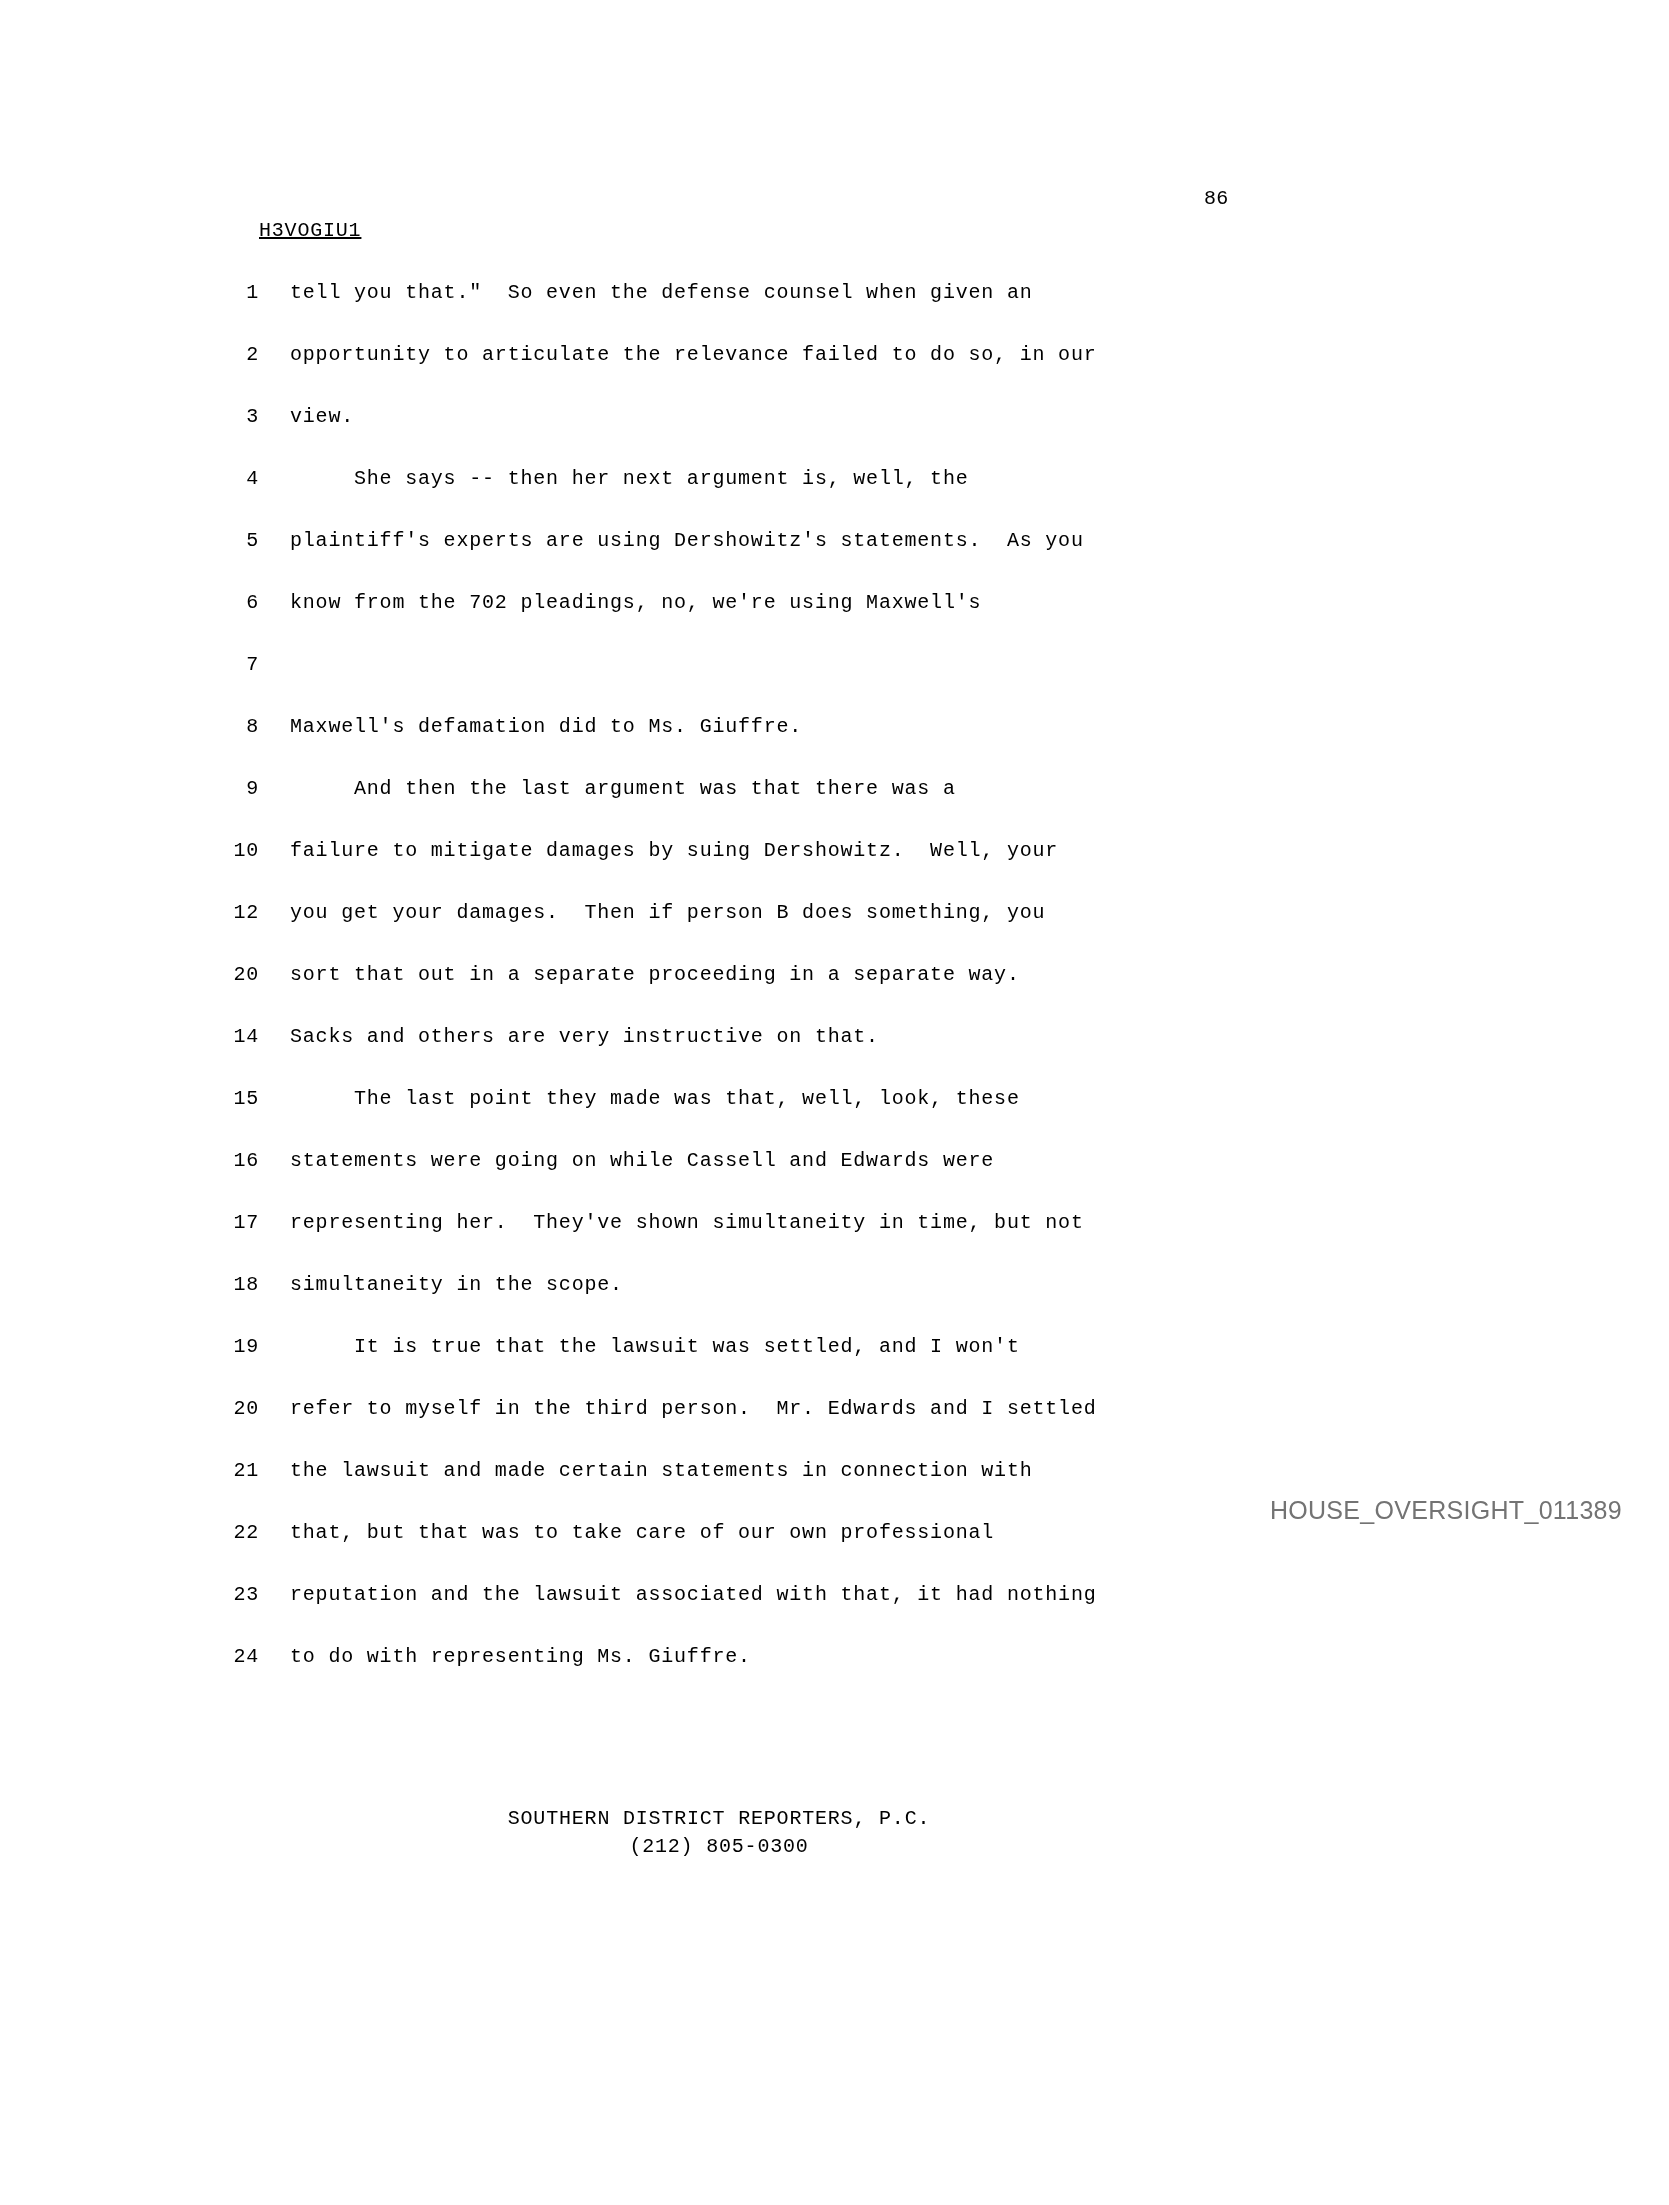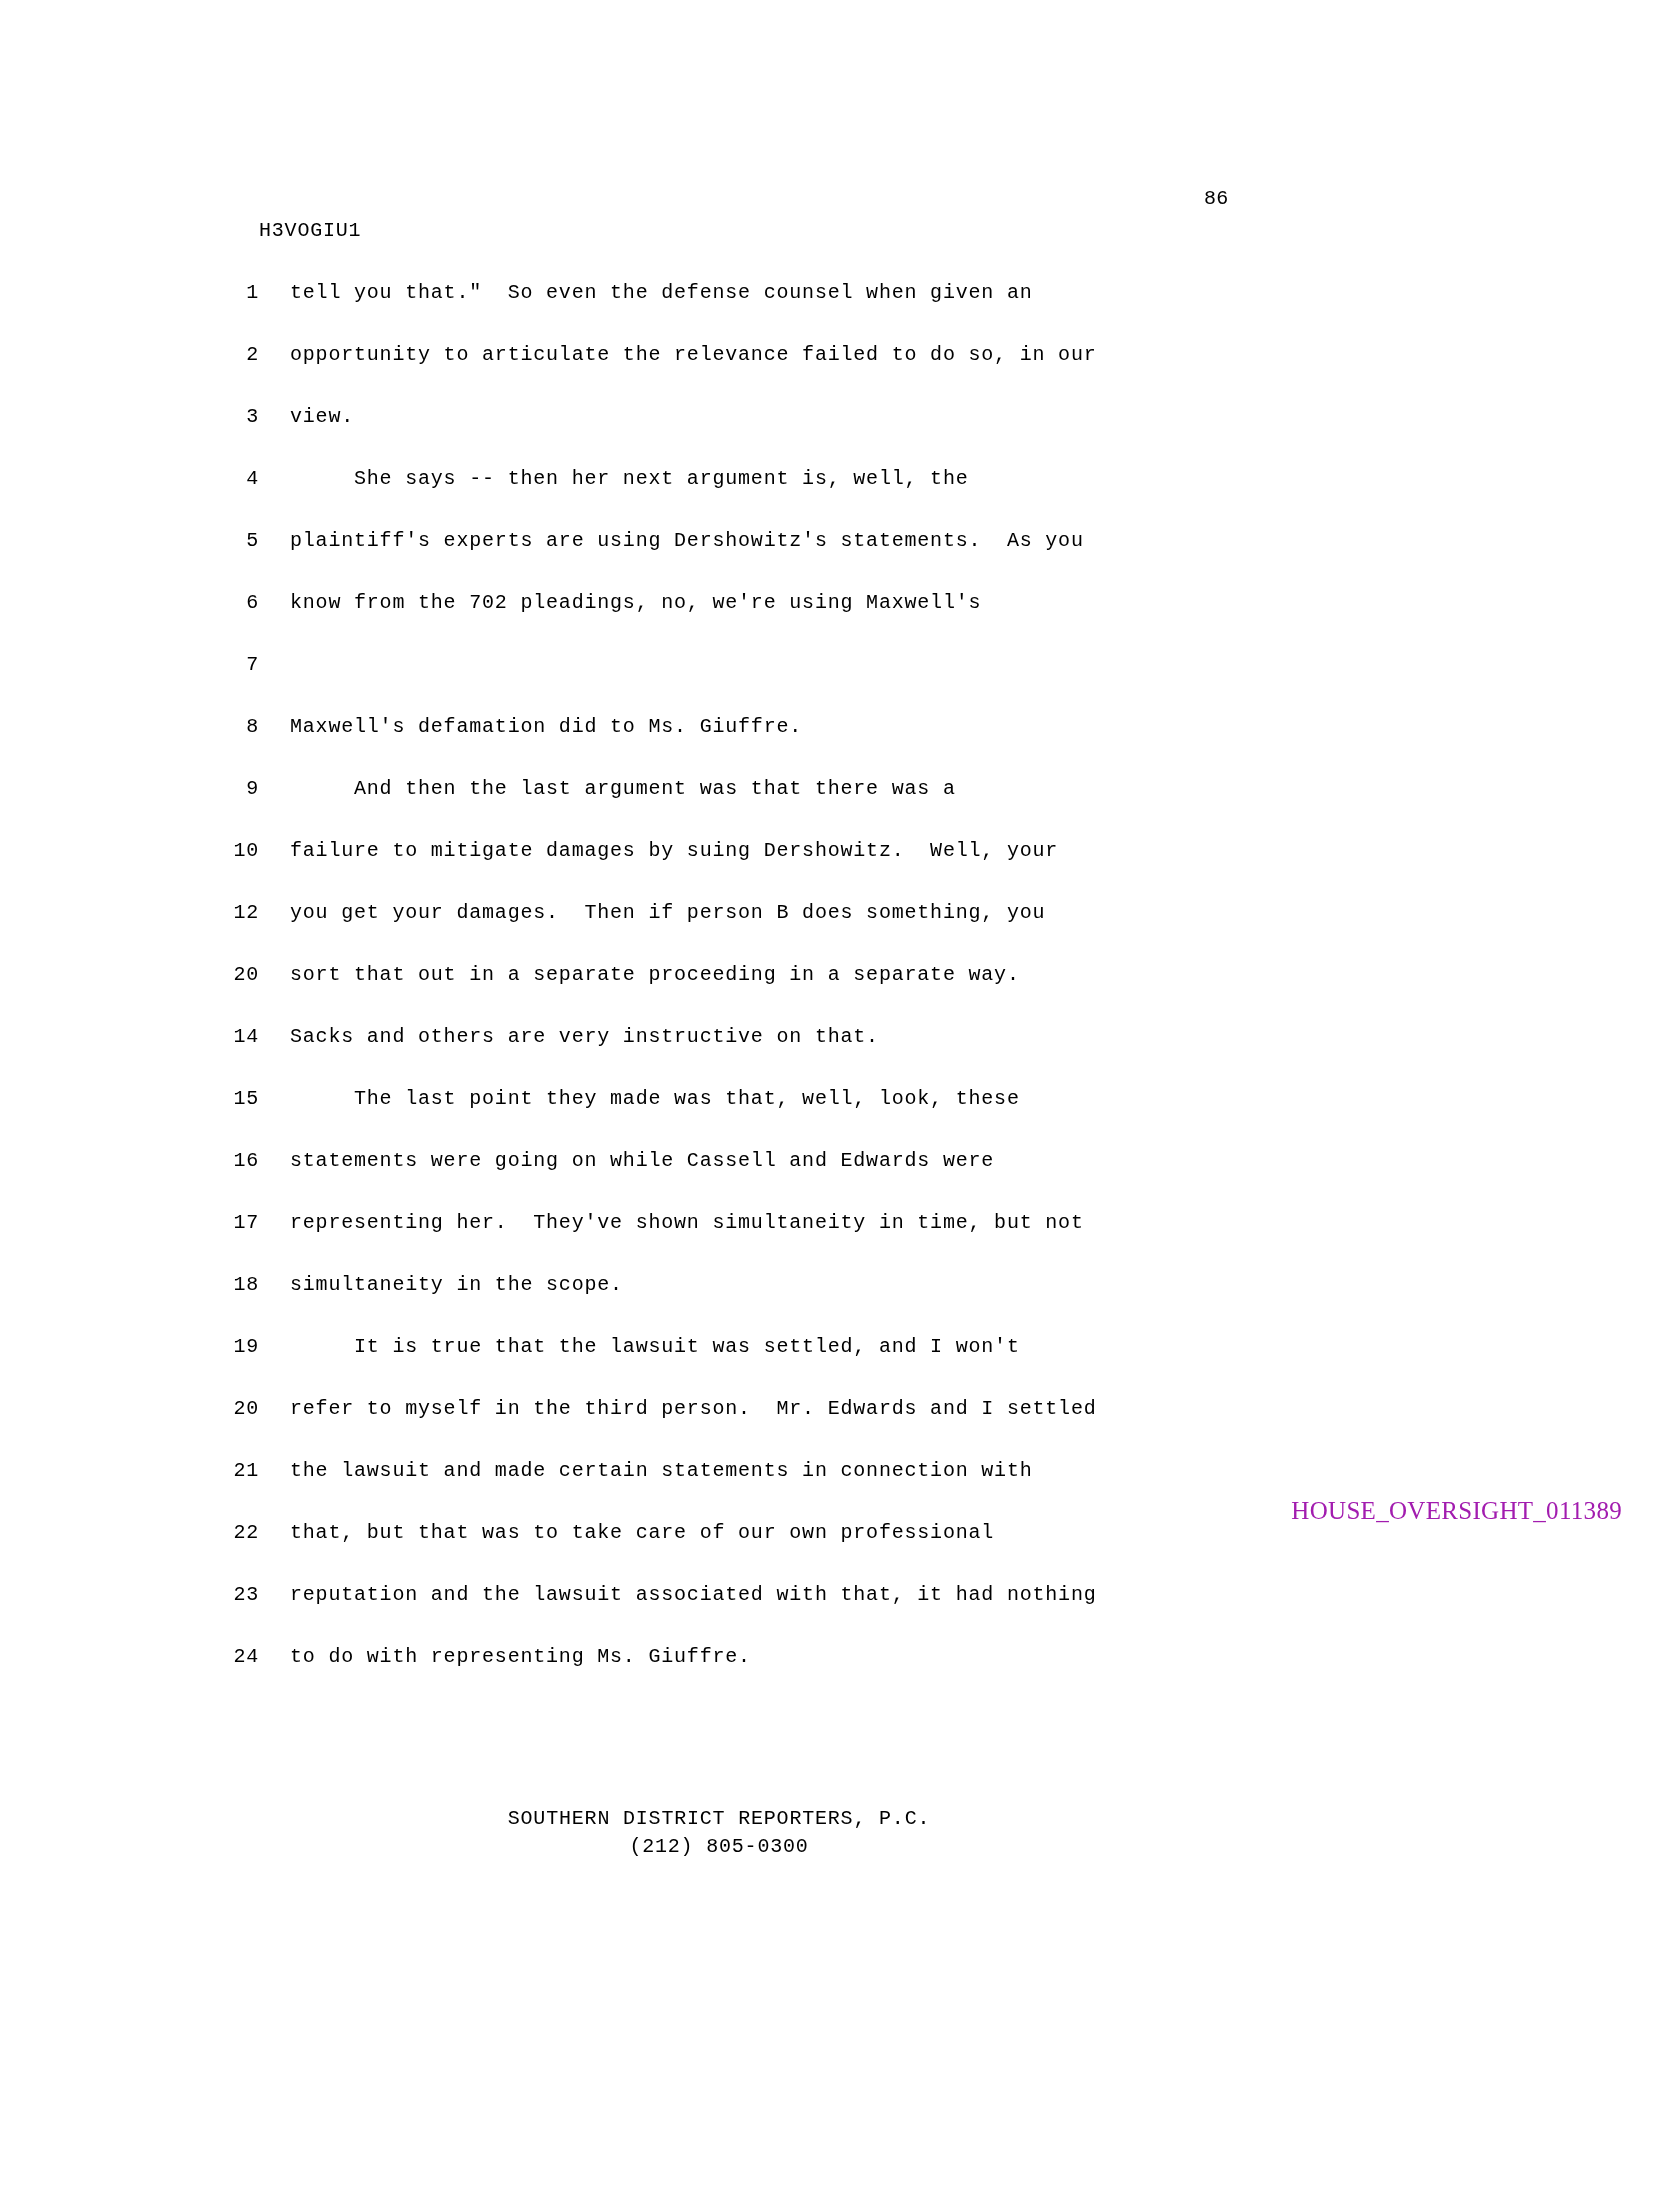--- a/index.html
+++ b/index.html
@@ -33,20 +33,21 @@
     letter-spacing: 0.3px;
   }
 
   
   .doc-header {
     position: absolute;
     top: 219px;
     left: 259px;
     font-size: 20px;
     letter-spacing: 0.8px;
+    text-decoration: underline;
   }
 
   
   .transcript {
     position: absolute;
     top: 281px;
     left: 187px;
     width: 1244px;
   }
 
@@ -92,24 +93,24 @@
     letter-spacing: 0.8px;
     margin-left: -255px;
     margin-top: 5.2px;
   }
 
   
   .bates {
     position: absolute;
     bottom: 41px;
     right: 47px;
-    font-family: Liberation Serif, serif;
+    font-family: Liberation Sans, sans-serif;
     font-size: 25px;
     letter-spacing: 0.3px;
-    color: #a21caf;
+    color: #737373;
   }
 </style>
 </head>
 <body>
 
 <div class="page">
 
   <div class="page-number">86</div>
 
   <div class="doc-header">H3VOGIU1</div>

